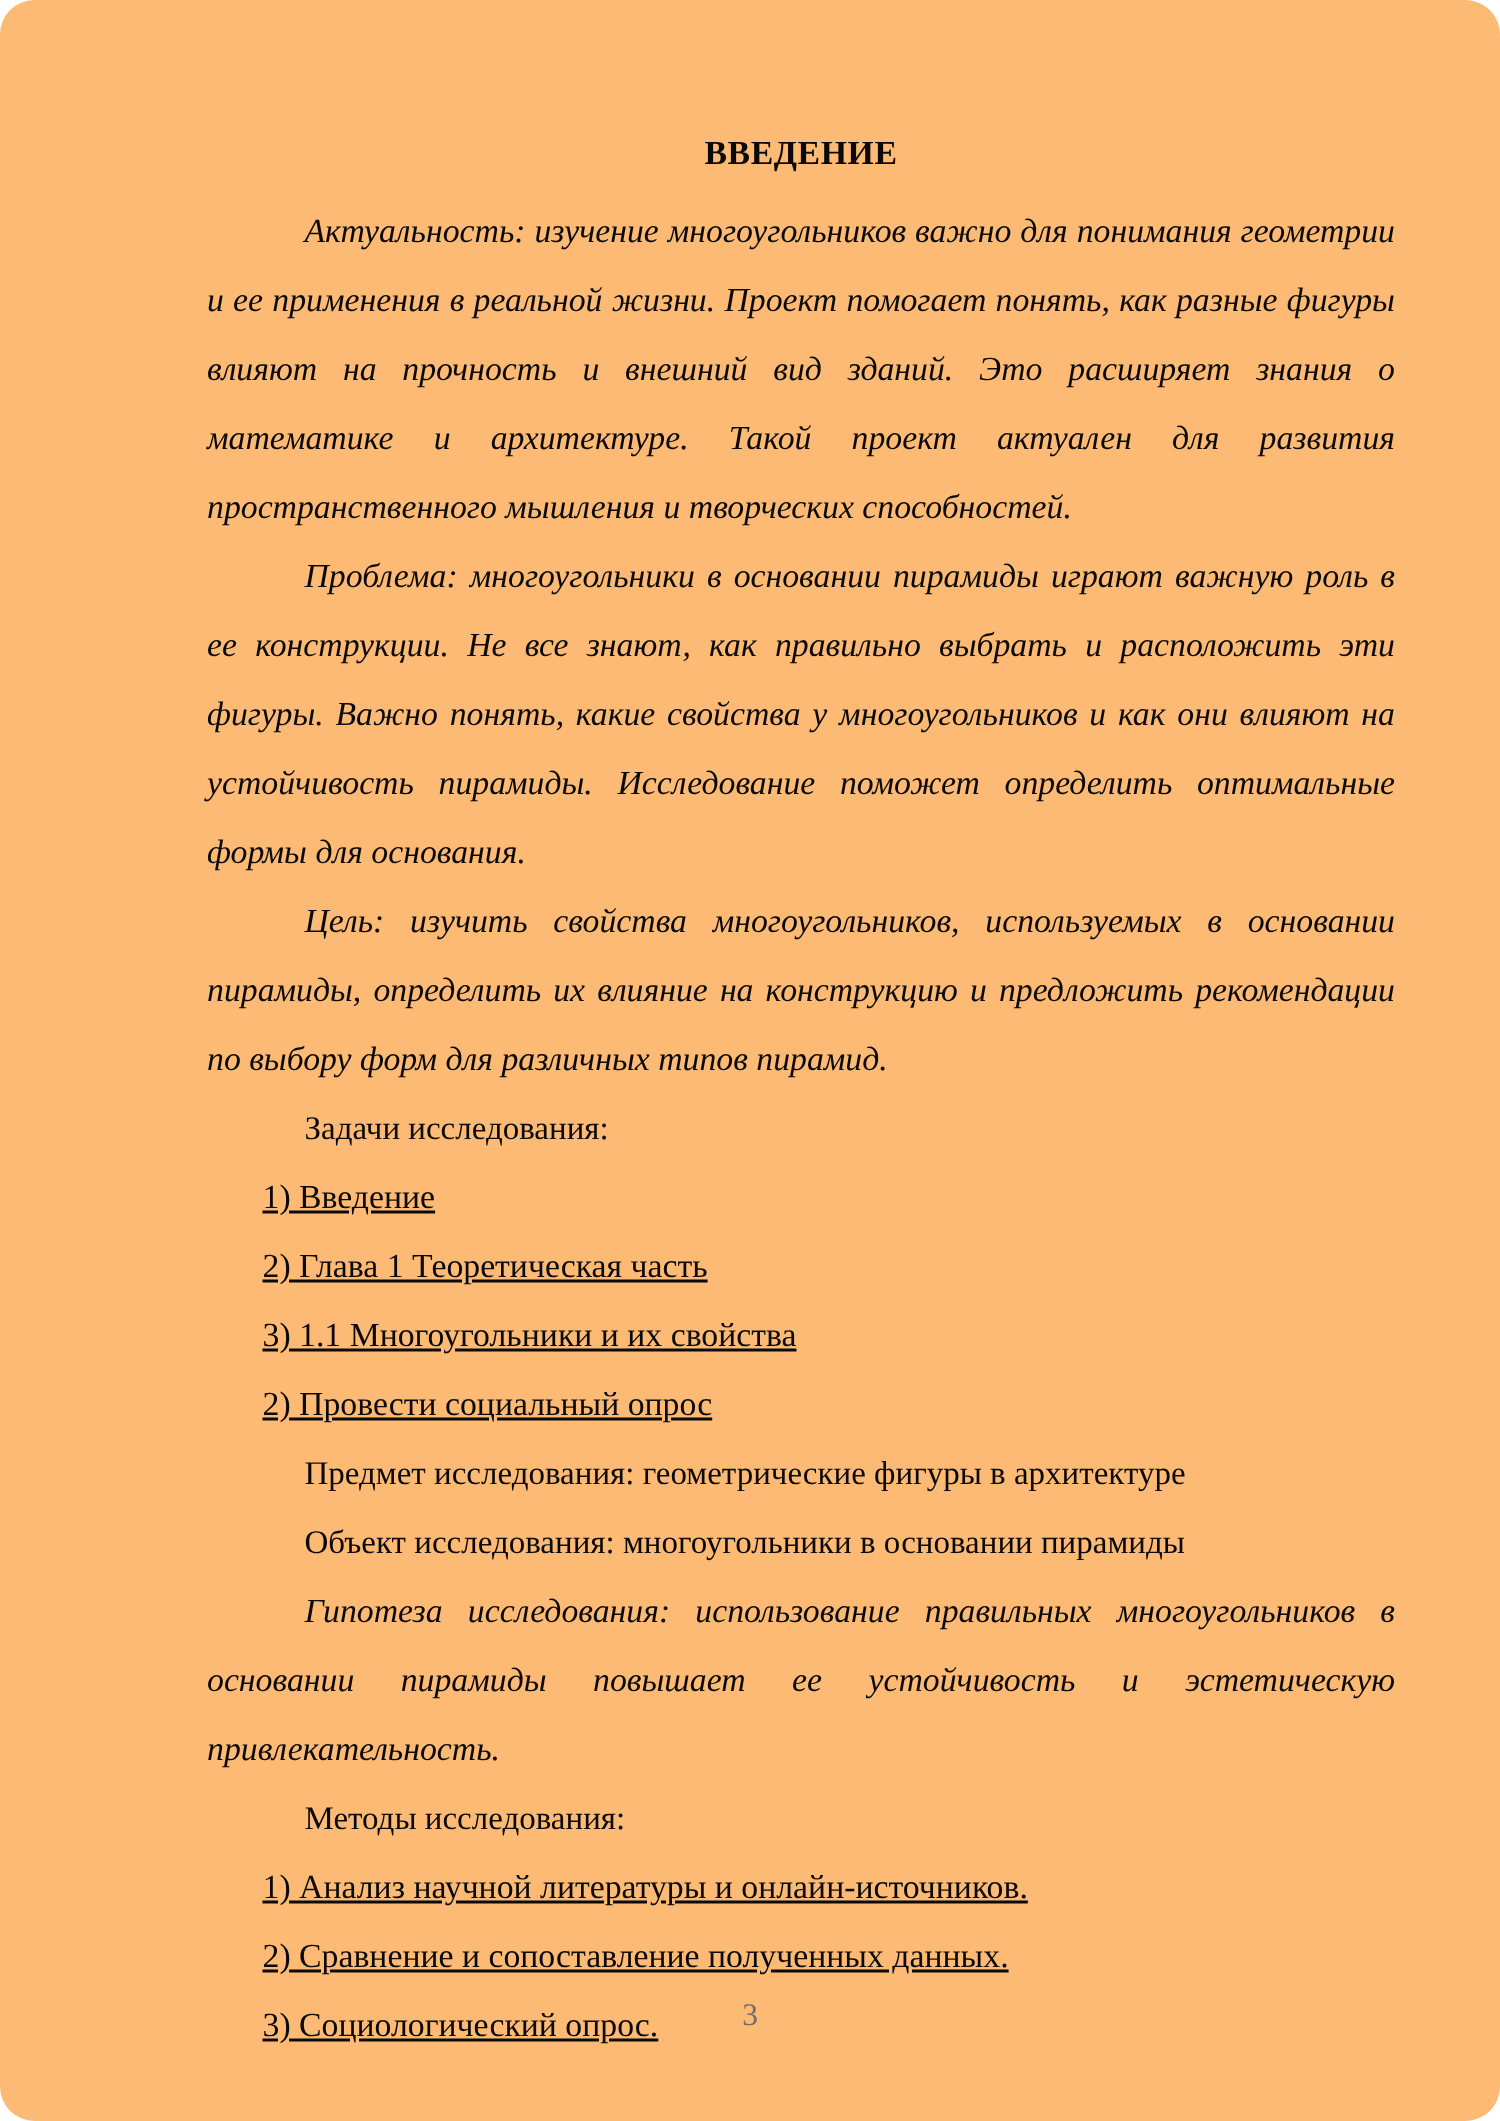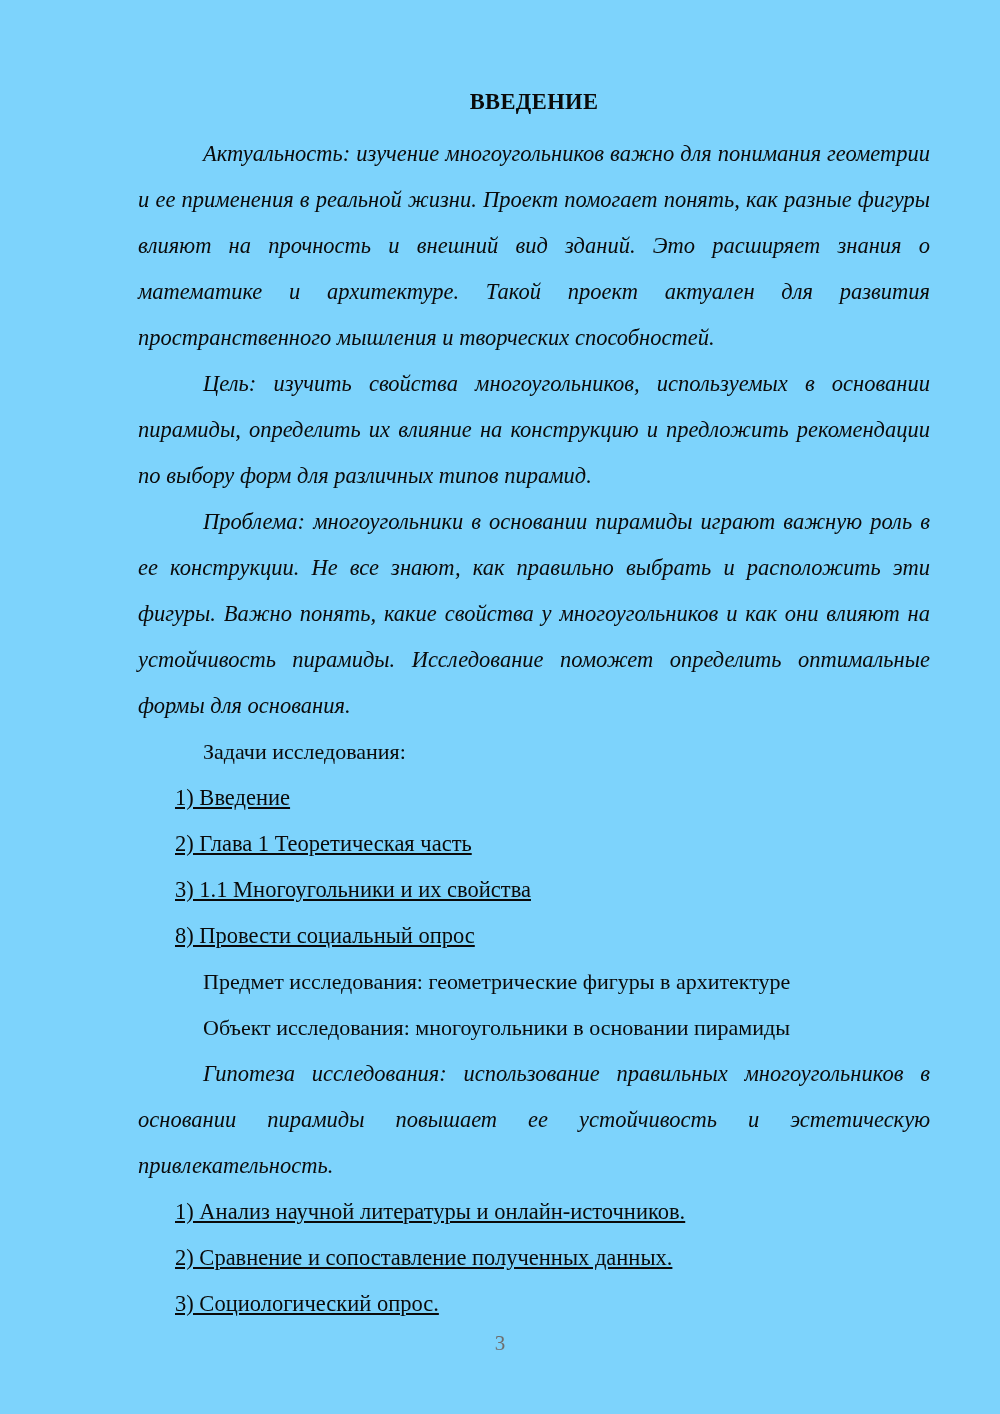--- a/index.html
+++ b/index.html
@@ -17,21 +17,22 @@
     overflow: hidden;
     -webkit-font-smoothing: antialiased;
   }
 
   .page {
     position: absolute;
     left: 0;
     top: 0;
     width: 1000px;
     height: 1414px;
-    background: #7dd3fc;
+    background: #fdba74;
+    border-radius: 23px;
   }
 
   .content {
     position: absolute;
     left: 138px;
     top: 86px;
     width: 792px;
   }
 
   .doc-title {
@@ -87,37 +88,38 @@
 <body>
 
 <div class="page">
 
   <div class="content">
 
     <h1 class="doc-title">ВВЕДЕНИЕ</h1>
 
     <p class="para">Актуальность: изучение многоугольников важно для понимания геометрии и ее применения в реальной жизни. Проект помогает понять, как разные фигуры влияют на прочность и внешний вид зданий. Это расширяет знания о математике и архитектуре. Такой проект актуален для развития пространственного мышления и творческих способностей.</p>
 
+    <p class="para">Проблема: многоугольники в основании пирамиды играют важную роль в ее конструкции. Не все знают, как правильно выбрать и расположить эти фигуры. Важно понять, какие свойства у многоугольников и как они влияют на устойчивость пирамиды. Исследование поможет определить оптимальные формы для основания.</p>
+
     <p class="para">Цель: изучить свойства многоугольников, используемых в основании пирамиды, определить их влияние на конструкцию и предложить рекомендации по выбору форм для различных типов пирамид.</p>
-
-    <p class="para">Проблема: многоугольники в основании пирамиды играют важную роль в ее конструкции. Не все знают, как правильно выбрать и расположить эти фигуры. Важно понять, какие свойства у многоугольников и как они влияют на устойчивость пирамиды. Исследование поможет определить оптимальные формы для основания.</p>
 
     <p class="indented-line">Задачи исследования:</p>
 
     <p class="list-item">1) Введение</p>
     <p class="list-item">2) Глава 1 Теоретическая часть</p>
     <p class="list-item">3) 1.1 Многоугольники и их свойства</p>
-    <p class="list-item">8) Провести социальный опрос</p>
+    <p class="list-item">2) Провести социальный опрос</p>
 
     <p class="indented-line">Предмет исследования: геометрические фигуры в архитектуре</p>
 
     <p class="indented-line">Объект исследования: многоугольники в основании пирамиды</p>
 
     <p class="para">Гипотеза исследования: использование правильных многоугольников в основании пирамиды повышает ее устойчивость и эстетическую привлекательность.</p>
 
+    <p class="indented-line">Методы исследования:</p>
 
     <p class="list-item">1) Анализ научной литературы и онлайн-источников.</p>
     <p class="list-item">2) Сравнение и сопоставление полученных данных.</p>
     <p class="list-item">3) Социологический опрос.</p>
 
   </div>
 
   <div class="page-number">3</div>
 
 </div>

